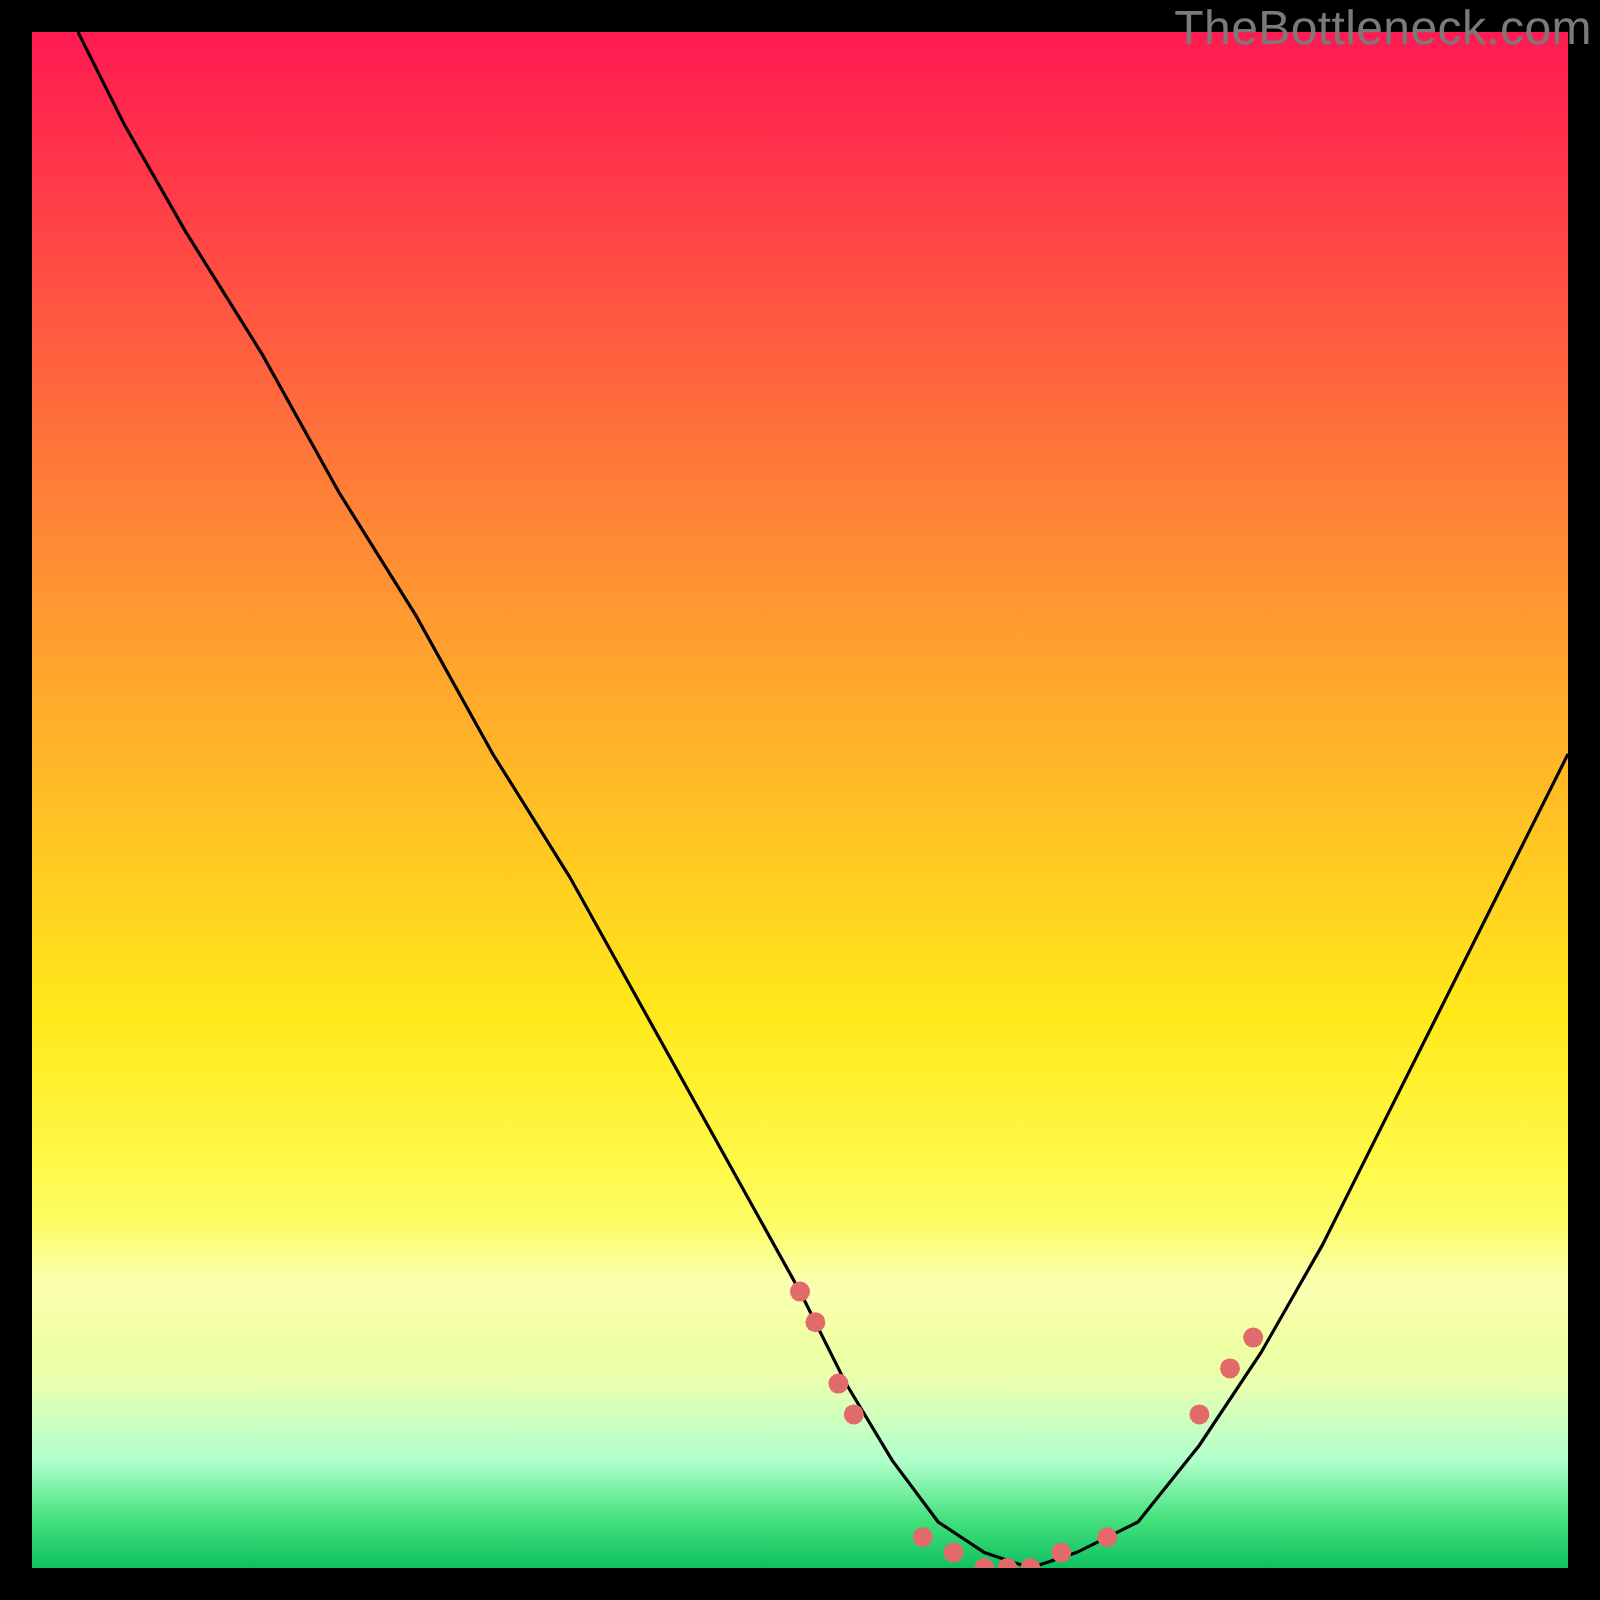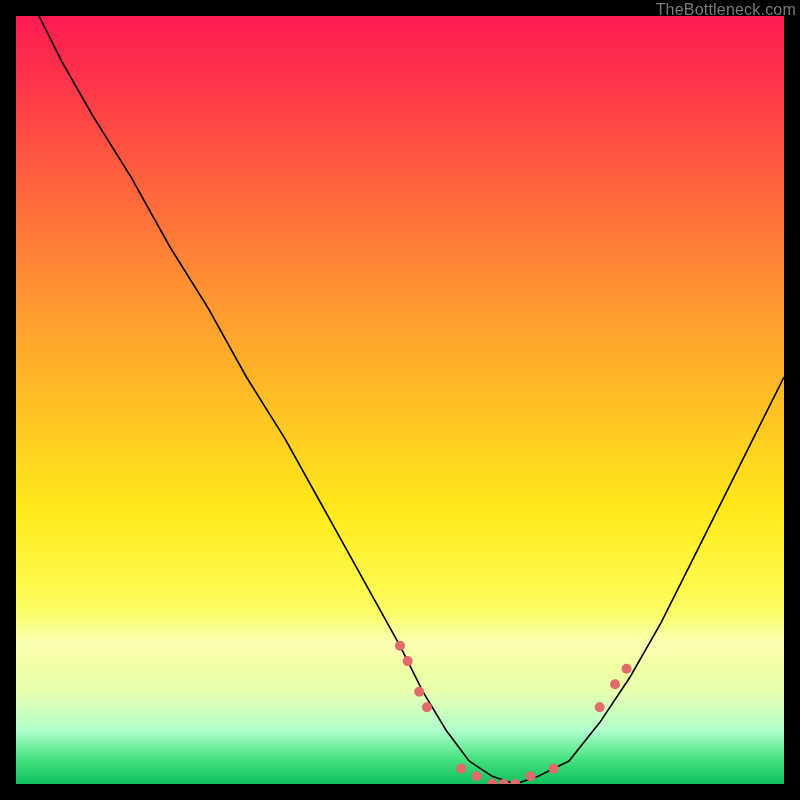--- a/index.html
+++ b/index.html
@@ -75,21 +75,21 @@
   }
   .dot {
     fill: #e36a6a;
     stroke: none;
   }
   .attribution {
     position: absolute;
     top: 1px;
     right: 4px;
     color: #7a7a7a;
-    font-size: 16px;
+    font-size: 24px;
     font-weight: 500;
     letter-spacing: 0.2px;
     user-select: none;
     text-align: center;
   }
 </style>
 </head>
 <body>
 
 <div class="frame">

